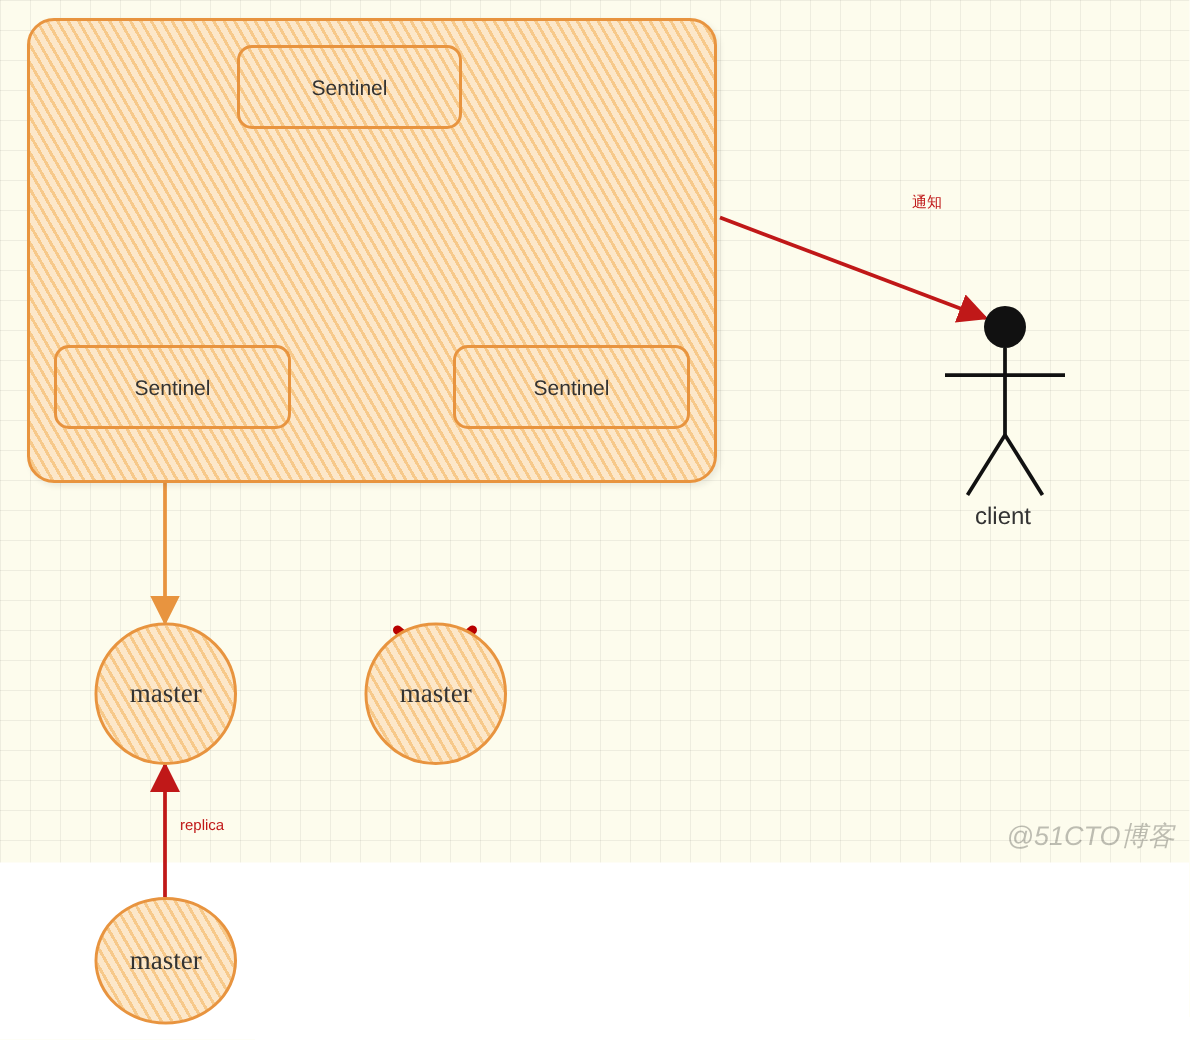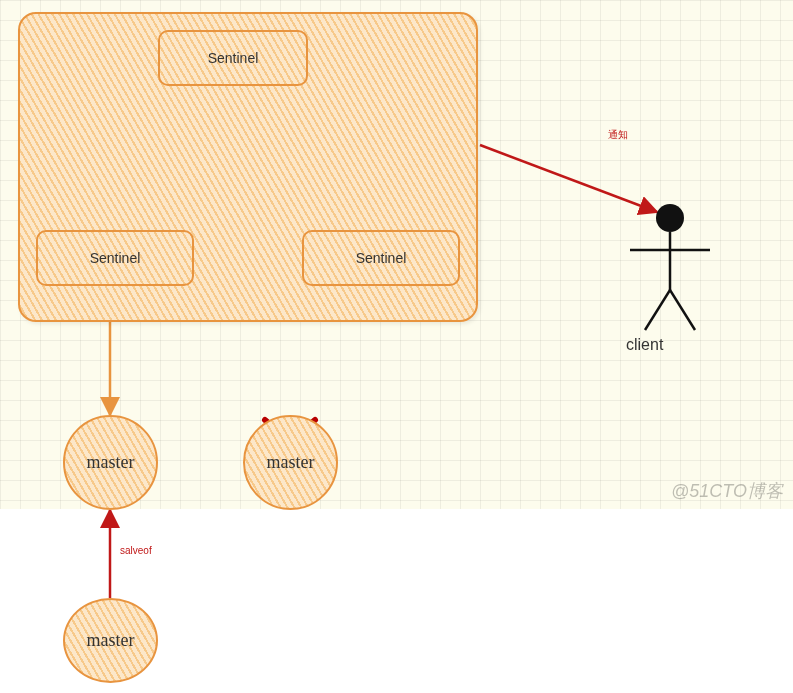--- a/index.html
+++ b/index.html
@@ -5,21 +5,21 @@
   html, body {
     margin: 0;
     padding: 0;
     width: 793px;
     height: 693px;
     overflow: hidden;
     font-family: "Comic Sans MS", "Segoe Script", cursive, sans-serif;
   }
   .canvas {
     width: 793px;
-    height: 509px;
+    height: 575px;
     background-color: #fdfced;
     background-image:
       linear-gradient(to right, rgba(0,0,0,0.06) 1px, transparent 1px),
       linear-gradient(to bottom, rgba(0,0,0,0.06) 1px, transparent 1px);
     background-size: 20px 20px;
     position: relative;
   }
   svg { position: absolute; left: 0; top: 0; }
   .node {
     position: absolute;
@@ -145,19 +145,19 @@
 <div class="node hatch circle" style="left:243px; top:415px; width:95px; height:95px;">
   <span>master</span>
 </div>
 
 <div class="node hatch circle" style="left:63px; top:598px; width:95px; height:85px;">
   <span>master</span>
 </div>
 
 <div class="redtext" style="left:608px; top:128px;">通知</div>
 
-<div class="redtext" style="left:120px; top:545px;">salveof</div>
+<div class="redtext" style="left:120px; top:545px;">replica</div>
 
-<div class="label" style="left:626px; top:336px;">client</div>
+<div class="label" style="left:650px; top:336px;">client</div>
 
 <div class="watermark">@51CTO博客</div>
 
 </div>
 
 </body></html>

